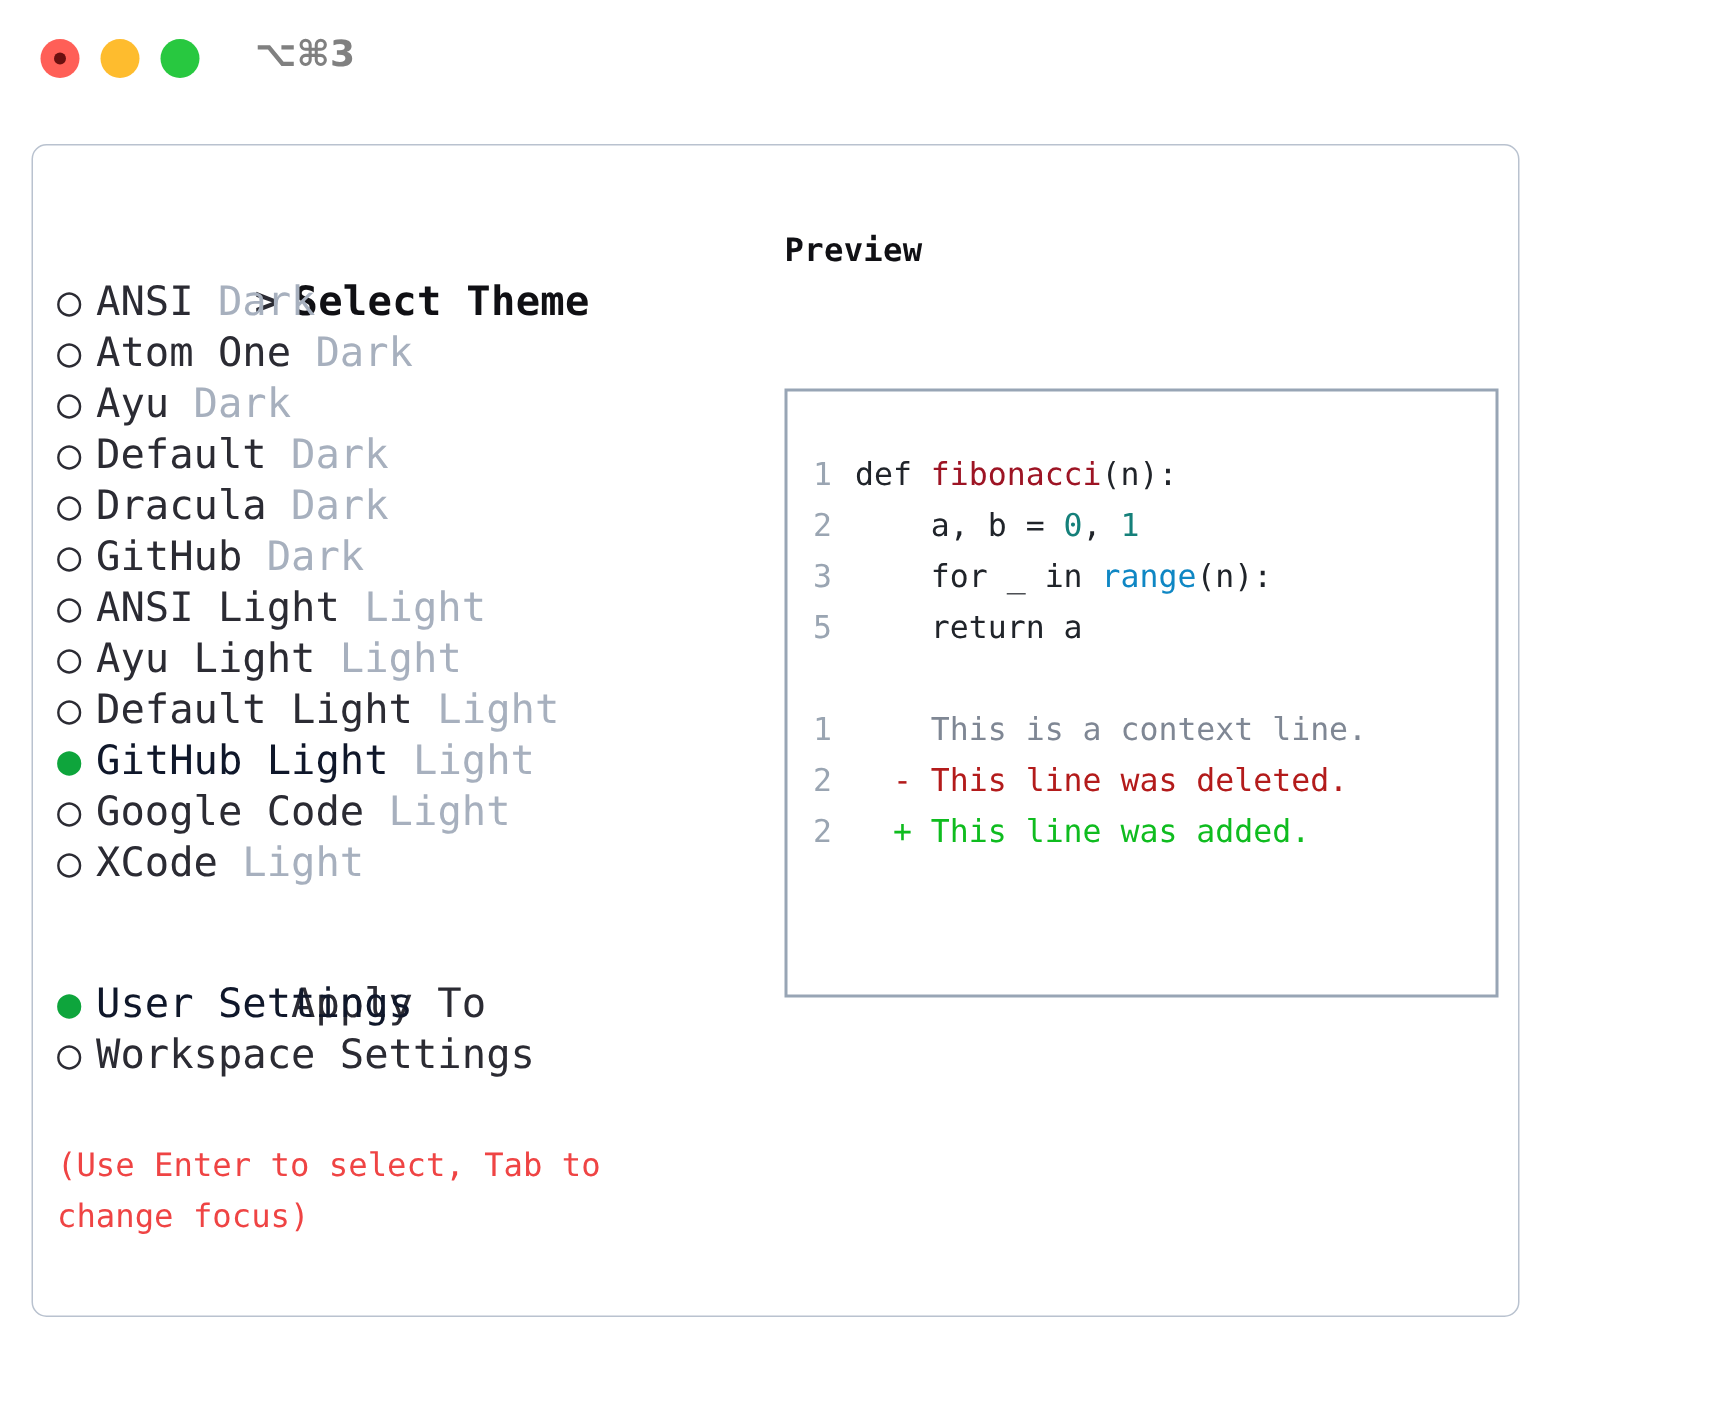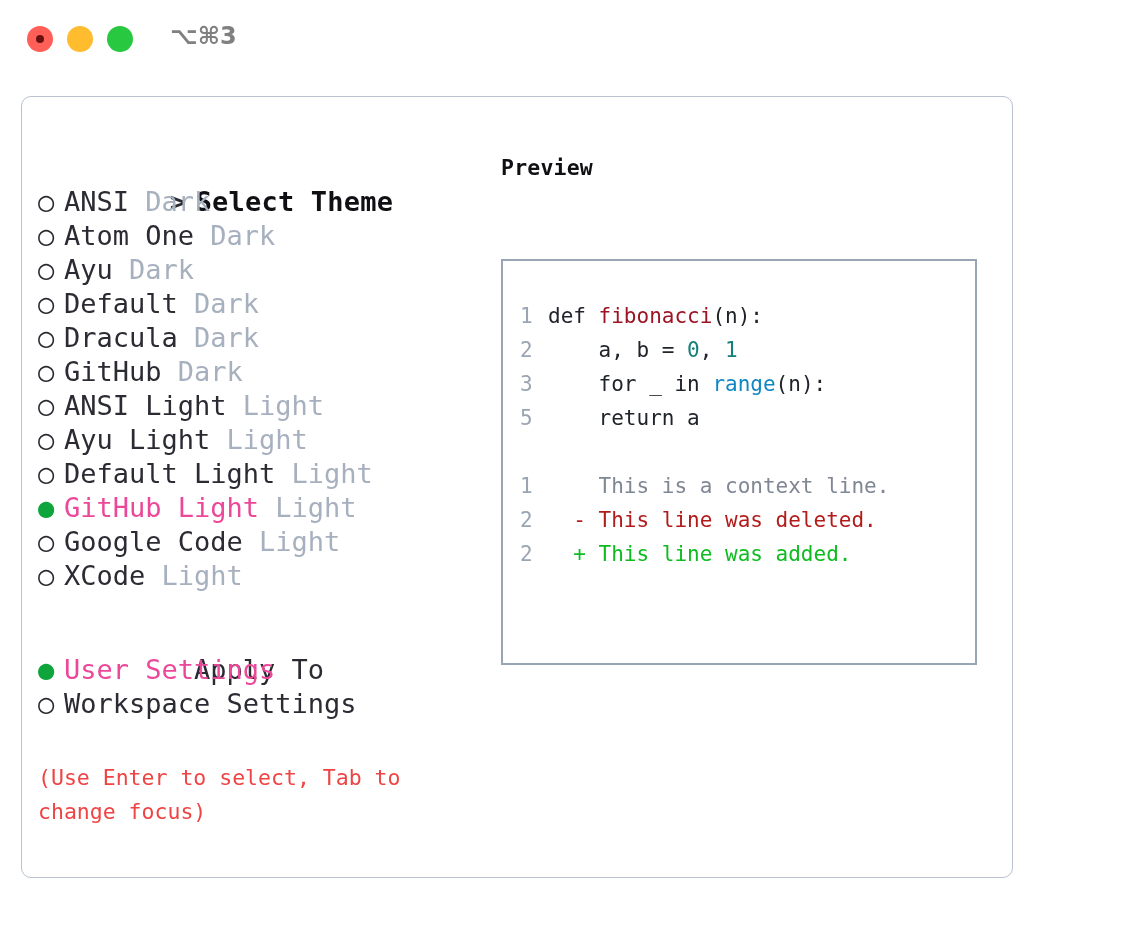--- a/index.html
+++ b/index.html
@@ -94,37 +94,37 @@
     color: #101014;
     letter-spacing: 0.2px;
   }
   .bullet {
     display: inline-block;
     width: 26px;
     color: #2b2b33;
   }
   .bullet.sel { color: #0ea53c; }
   .muted { color: #a7b0be; }
-  .sel-text { color: #ec4899; }
+  .sel-text { color: #0f172a; }
   .spacer-md { height: 26px; }
 
   #hint {
     position: absolute;
     left: 16px;
     top: 664px;
     width: 420px;
     font-size: 21.5px;
     line-height: 34px;
     color: #ef4444;
   }
 
   
   #right {
     position: absolute;
-    left: 479px;
+    left: 501px;
     top: 54px;
     width: 490px;
   }
   #preview-title {
     font-size: 21.5px;
     font-weight: bold;
     color: #101014;
     line-height: 34px;
     letter-spacing: 0.2px;
   }

